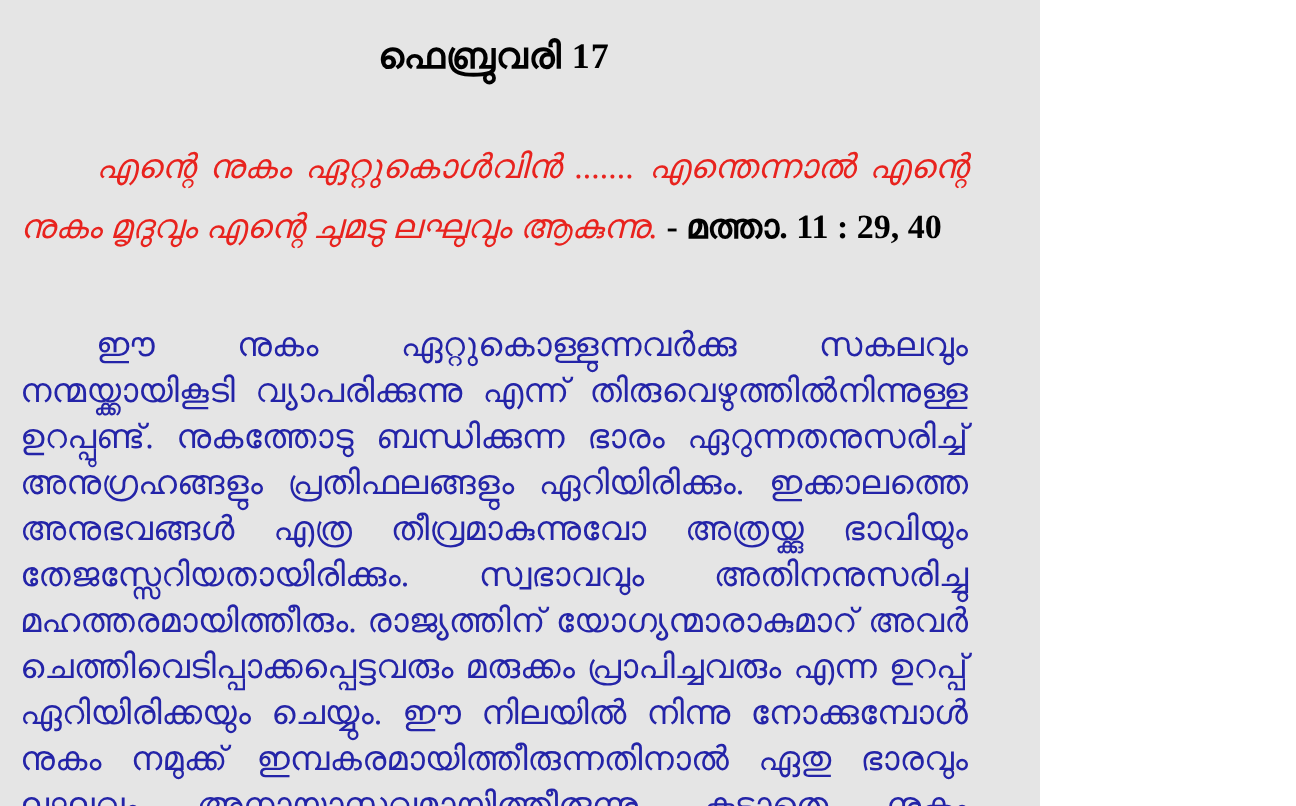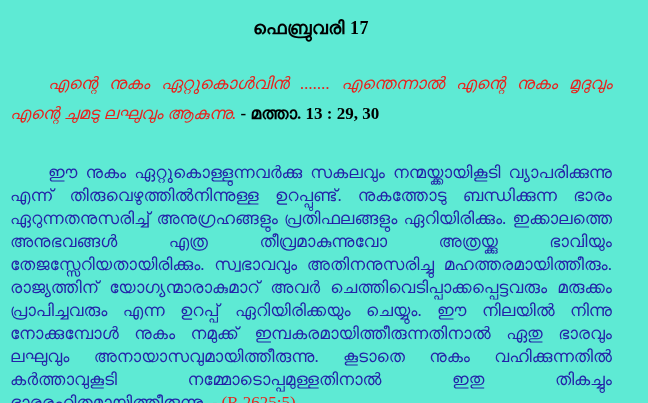--- a/index.html
+++ b/index.html
@@ -8,24 +8,24 @@
     background: #ffffff;
   }
   body {
     width: 648px;
     height: 403px;
     overflow: hidden;
     font-family: "Liberation Serif", "DejaVu Serif", serif;
   }
   .page {
     box-sizing: border-box;
-    width: 648px;
+    width: 520px;
     height: 403px;
     padding: 12px 36px 0 10px;
-    background: #5eead4;
+    background: #e5e5e5;
   }
   .page-title {
     text-align: center;
     font-weight: bold;
     font-size: 18px;
     letter-spacing: 0.5px;
     color: #000000;
     margin: 6px 0 0 0;
   }
   .verse-para {
@@ -61,21 +61,21 @@
 </style>
 </head>
 <body>
 
 <div class="page">
 
   <h1 class="page-title">ഫെബ്രുവരി 17</h1>
 
   <p class="verse-para">
     <span class="verse-text">എന്റെ നുകം ഏറ്റുകൊൾവിൻ ....... എന്തെന്നാൽ എന്റെ നുകം മൃദുവും എന്റെ ചുമടു ലഘുവും ആകുന്നു. </span>
-    <span class="verse-reference">- മത്താ. 13 : 29, 30</span>
+    <span class="verse-reference">- മത്താ. 11 : 29, 40</span>
   </p>
 
   <p class="body-para">
     <span class="body-text">ഈ നുകം ഏറ്റുകൊള്ളുന്നവർക്കു സകലവും നന്മയ്ക്കായികൂടി വ്യാപരിക്കുന്നു എന്ന് തിരുവെഴുത്തിൽനിന്നുള്ള ഉറപ്പുണ്ട്. നുകത്തോടു ബന്ധിക്കുന്ന ഭാരം ഏറുന്നതനുസരിച്ച് അനുഗ്രഹങ്ങളും പ്രതിഫലങ്ങളും ഏറിയിരിക്കും. ഇക്കാലത്തെ അനുഭവങ്ങൾ എത്ര തീവ്രമാകുന്നുവോ അത്രയ്ക്കു ഭാവിയും തേജസ്സേറിയതായിരിക്കും. സ്വഭാവവും അതിനനുസരിച്ചു മഹത്തരമായിത്തീരും. രാജ്യത്തിന് യോഗ്യന്മാരാകുമാറ് അവർ ചെത്തിവെടിപ്പാക്കപ്പെട്ടവരും മരുക്കം പ്രാപിച്ചവരും എന്ന ഉറപ്പ് ഏറിയിരിക്കയും ചെയ്യും. ഈ നിലയിൽ നിന്നു നോക്കുമ്പോൾ നുകം നമുക്ക് ഇമ്പകരമായിത്തീരുന്നതിനാൽ ഏതു ഭാരവും ലഘുവും അനായാസവുമായിത്തീരുന്നു. കൂടാതെ നുകം വഹിക്കുന്നതിൽ കർത്താവുകൂടി നമ്മോടൊപ്പമുള്ളതിനാൽ ഇതു തികച്ചും ഭാരരഹിതമായിത്തീരുന്നു. </span>
     <span class="body-citation">- (R 2625:5)</span>
   </p>
 
 </div>
 
 </body></html>

